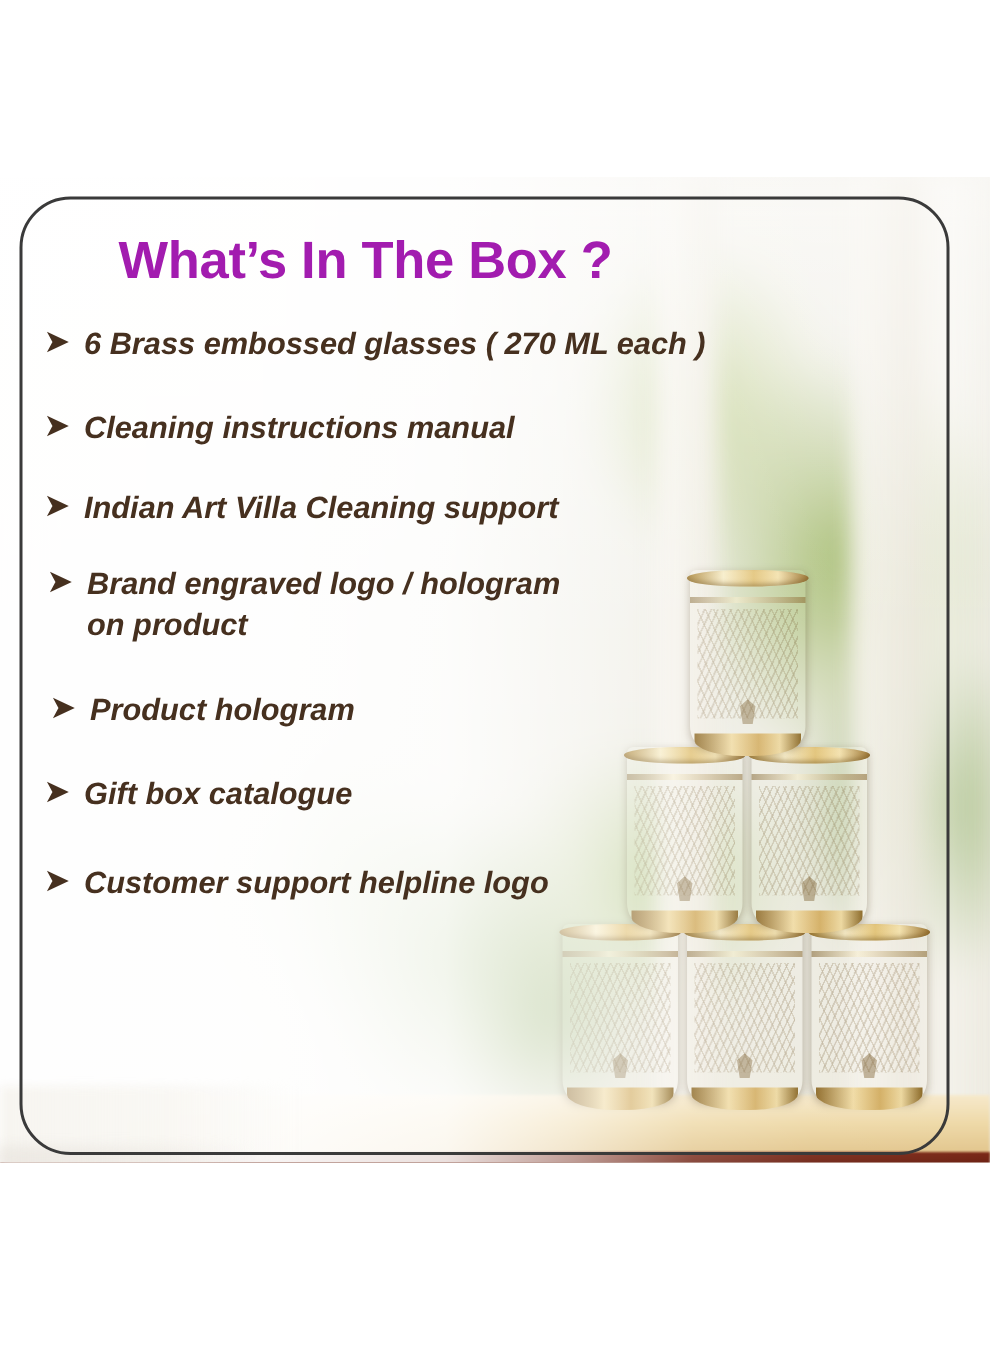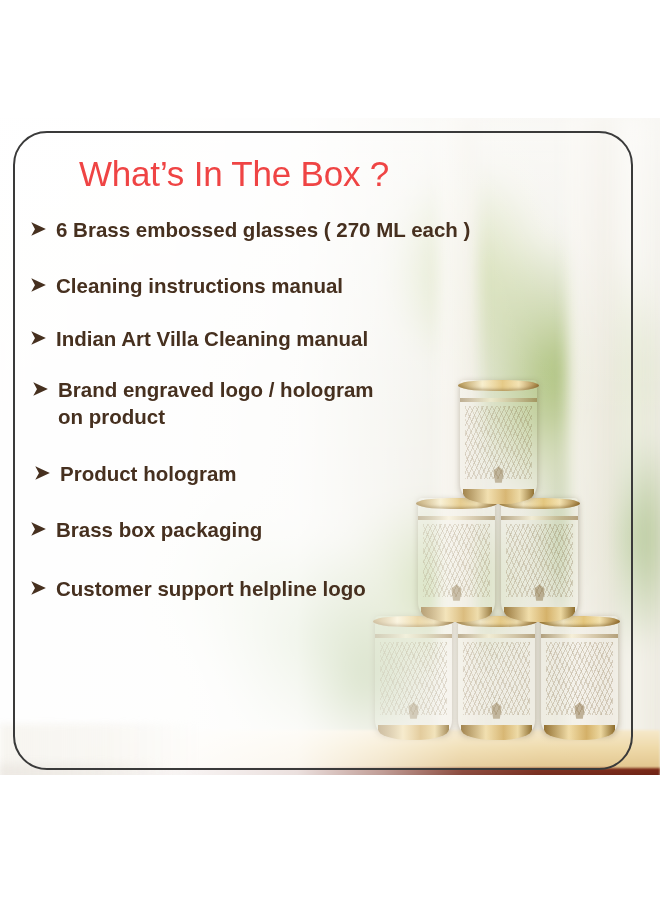--- a/index.html
+++ b/index.html
@@ -208,22 +208,22 @@
     left: 0;
     top: 118px;
     width: 660px;
     height: 657px;
   }
   .title {
     position: absolute;
     left: 79px;
     top: 36px;
     font-size: 35px;
-    font-weight: 400;
-    color: #ef4444;
+    font-weight: 700;
+    color: #a21caf;
     letter-spacing: -0.2px;
     white-space: nowrap;
   }
   .bullet-list {
     position: absolute;
     left: 0;
     top: 98px;
     width: 520px;
   }
   .bullet {
@@ -240,20 +240,21 @@
     flex: 0 0 auto;
     width: 26px;
     font-size: 19px;
     line-height: 1.38;
     color: #46301f;
     text-align: left;
   }
   .bullet .btext {
     flex: 1 1 auto;
     white-space: pre-line;
+    font-style: italic;
   }
   .bullet.b1  { margin-left: 30px; margin-bottom: 29px; }
   .bullet.b2  { margin-left: 30px; margin-bottom: 26px; }
   .bullet.b3  { margin-left: 30px; margin-bottom: 24px; }
   .bullet.b4  { margin-left: 32px; margin-bottom: 30px; }
   .bullet.b5  { margin-left: 34px; margin-bottom: 29px; }
   .bullet.b6  { margin-left: 30px; margin-bottom: 32px; }
   .bullet.b7  { margin-left: 30px; margin-bottom: 0; }
 </style>
 </head>
@@ -332,37 +333,37 @@
         <span class="btext">6 Brass embossed glasses ( 270 ML each )</span>
       </div>
 
       <div class="bullet b2">
         <span class="arrow">➤</span>
         <span class="btext">Cleaning instructions manual</span>
       </div>
 
       <div class="bullet b3">
         <span class="arrow">➤</span>
-        <span class="btext">Indian Art Villa Cleaning manual</span>
+        <span class="btext">Indian Art Villa Cleaning support</span>
       </div>
 
       <div class="bullet b4">
         <span class="arrow">➤</span>
         <span class="btext">Brand engraved logo / hologram
 on product</span>
       </div>
 
       <div class="bullet b5">
         <span class="arrow">➤</span>
         <span class="btext">Product hologram</span>
       </div>
 
       <div class="bullet b6">
         <span class="arrow">➤</span>
-        <span class="btext">Brass box packaging</span>
+        <span class="btext">Gift box catalogue</span>
       </div>
 
       <div class="bullet b7">
         <span class="arrow">➤</span>
         <span class="btext">Customer support helpline logo</span>
       </div>
 
     </div>
   </div>
 

